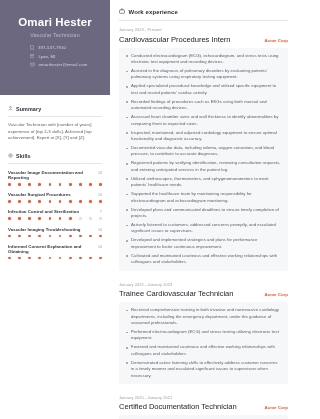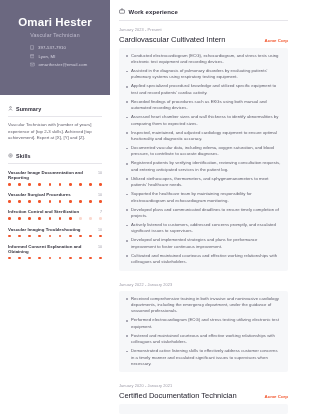--- a/index.html
+++ b/index.html
@@ -268,21 +268,21 @@
           </svg>
       </span>
       <span>Work experience</span>
     </div>
     <div class="m-rule"></div>
 
     <div id="jobs-list">
         <div class="job">
           <div class="job-date">January 2023 - Present</div>
           <div class="job-head">
-            <div class="job-title">Cardiovascular Cultivated Intern</div>
+            <div class="job-title">Cardiovascular Procedures Intern</div>
             <div class="job-company">Acme Corp</div>
           </div>
           <ul class="bullets">
             <li>Conducted electrocardiogram (ECG), echocardiogram, and stress tests using electronic test equipment and recording devices.</li>
             <li>Assisted in the diagnosis of pulmonary disorders by evaluating patients' pulmonary systems using respiratory testing equipment.</li>
             <li>Applied specialized procedural knowledge and utilized specific equipment to test and record patients' cardiac activity.</li>
             <li>Recorded findings of procedures such as EKGs using both manual and automated recording devices.</li>
             <li>Assessed heart chamber sizes and wall thickness to identify abnormalities by comparing them to expected sizes.</li>
             <li>Inspected, maintained, and adjusted cardiology equipment to ensure optimal functionality and diagnostic accuracy.</li>
             <li>Documented vascular data, including edema, oxygen saturation, and blood pressure, to contribute to accurate diagnoses.</li>
@@ -291,20 +291,24 @@
             <li>Supported the healthcare team by maintaining responsibility for electrocardiogram and echocardiogram monitoring.</li>
             <li>Developed plans and communicated deadlines to ensure timely completion of projects.</li>
             <li>Actively listened to customers, addressed concerns promptly, and escalated significant issues to supervisors.</li>
             <li>Developed and implemented strategies and plans for performance improvement to foster continuous improvement.</li>
             <li>Cultivated and maintained courteous and effective working relationships with colleagues and stakeholders.</li>
           </ul>
         </div>
         <div class="job-gap"></div>
         <div class="job">
           <div class="job-date">January 2022 - January 2023</div>
+          <div class="job-head">
+            <div class="job-title">Trainee Cardiovascular Technician</div>
+            <div class="job-company">Acme Corp</div>
+          </div>
           <ul class="bullets">
             <li>Received comprehensive training in both invasive and noninvasive cardiology departments, including the emergency department, under the guidance of seasoned professionals.</li>
             <li>Performed electrocardiogram (ECG) and stress testing utilizing electronic test equipment.</li>
             <li>Fostered and maintained courteous and effective working relationships with colleagues and stakeholders.</li>
             <li>Demonstrated active listening skills to effectively address customer concerns in a timely manner and escalated significant issues to supervisors when necessary.</li>
           </ul>
         </div>
         <div class="job-gap"></div>
         <div class="job">
           <div class="job-date">January 2020 - January 2021</div>

